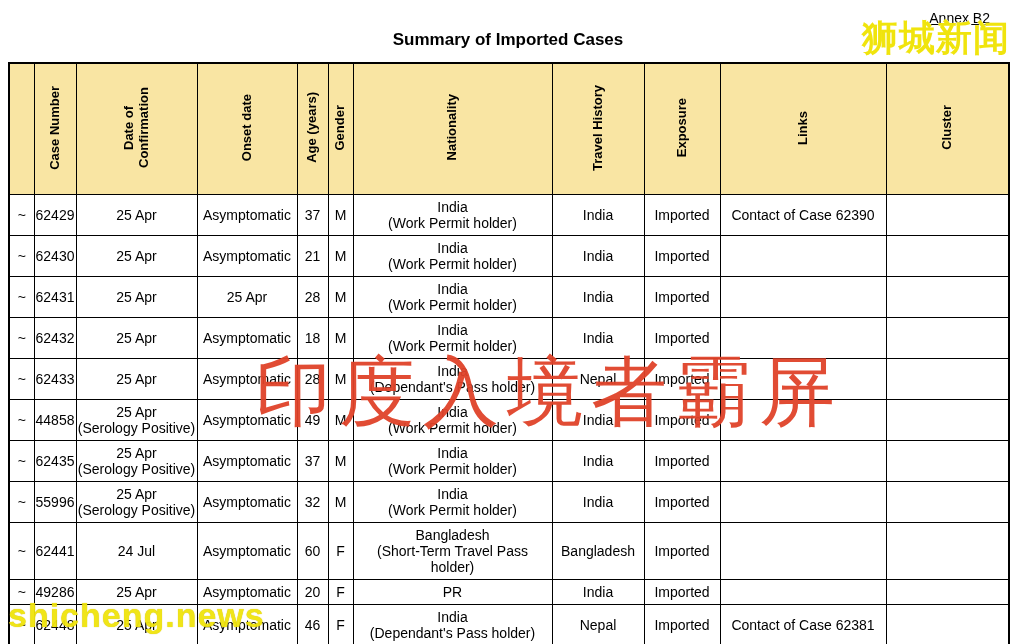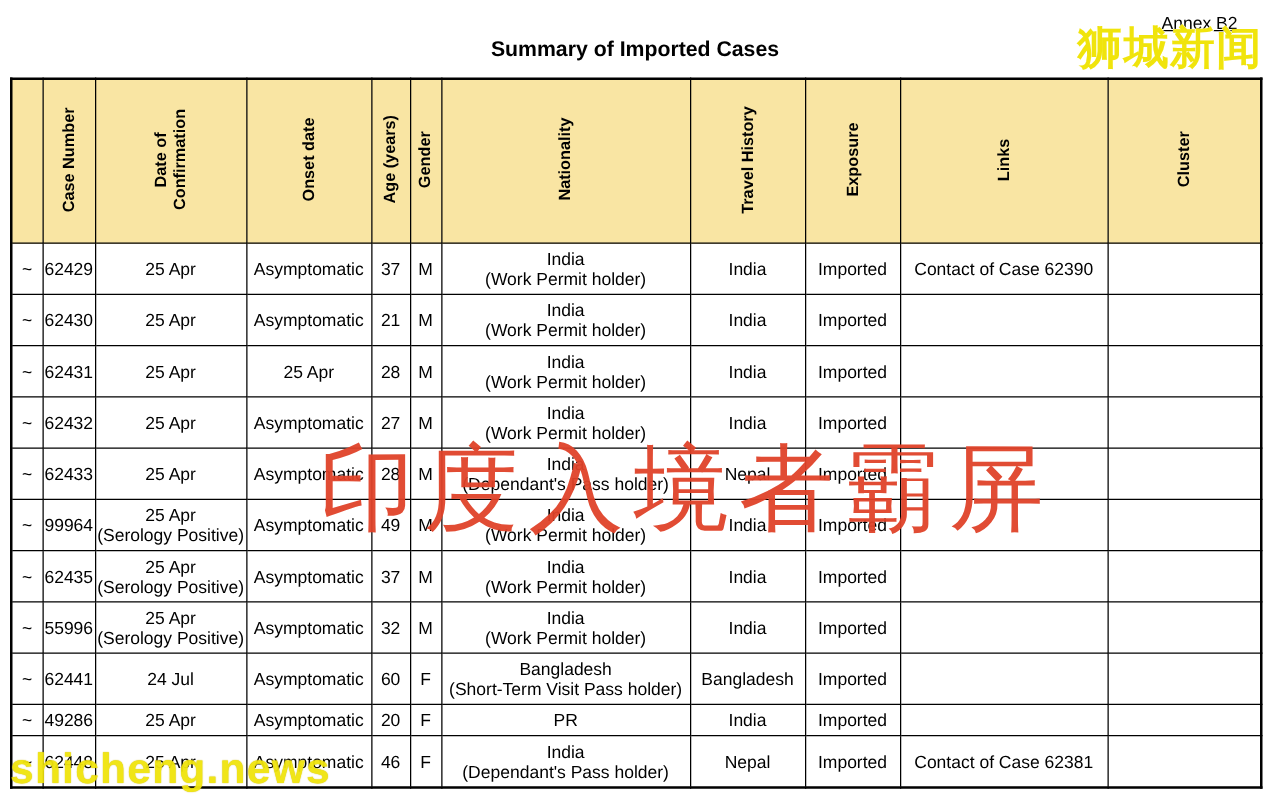--- a/index.html
+++ b/index.html
@@ -190,21 +190,21 @@
         <td>
           <div class="sub">62432</div>
         </td>
         <td>
           <div class="sub">25 Apr</div>
         </td>
         <td>
           <div class="sub">Asymptomatic</div>
         </td>
         <td>
-          <div class="sub">27</div>
+          <div class="sub">18</div>
         </td>
         <td>
           <div class="sub">M</div>
         </td>
         <td>
           <div class="sub">India</div>
           <div class="sub">(Work Permit holder)</div>
         </td>
         <td>
           <div class="sub">India</div>
@@ -245,21 +245,21 @@
           <div class="sub">Imported</div>
         </td>
         <td></td>
         <td></td>
       </tr>
       <tr>
         <td>
           <div class="sub">~</div>
         </td>
         <td>
-          <div class="sub">99964</div>
+          <div class="sub">44858</div>
         </td>
         <td>
           <div class="sub">25 Apr</div>
           <div class="sub">(Serology Positive)</div>
         </td>
         <td>
           <div class="sub">Asymptomatic</div>
         </td>
         <td>
           <div class="sub">49</div>
@@ -360,21 +360,21 @@
           <div class="sub">Asymptomatic</div>
         </td>
         <td>
           <div class="sub">60</div>
         </td>
         <td>
           <div class="sub">F</div>
         </td>
         <td>
           <div class="sub">Bangladesh</div>
-          <div class="sub">(Short-Term Visit Pass holder)</div>
+          <div class="sub">(Short-Term Travel Pass holder)</div>
         </td>
         <td>
           <div class="sub">Bangladesh</div>
         </td>
         <td>
           <div class="sub">Imported</div>
         </td>
         <td></td>
         <td></td>
       </tr>

